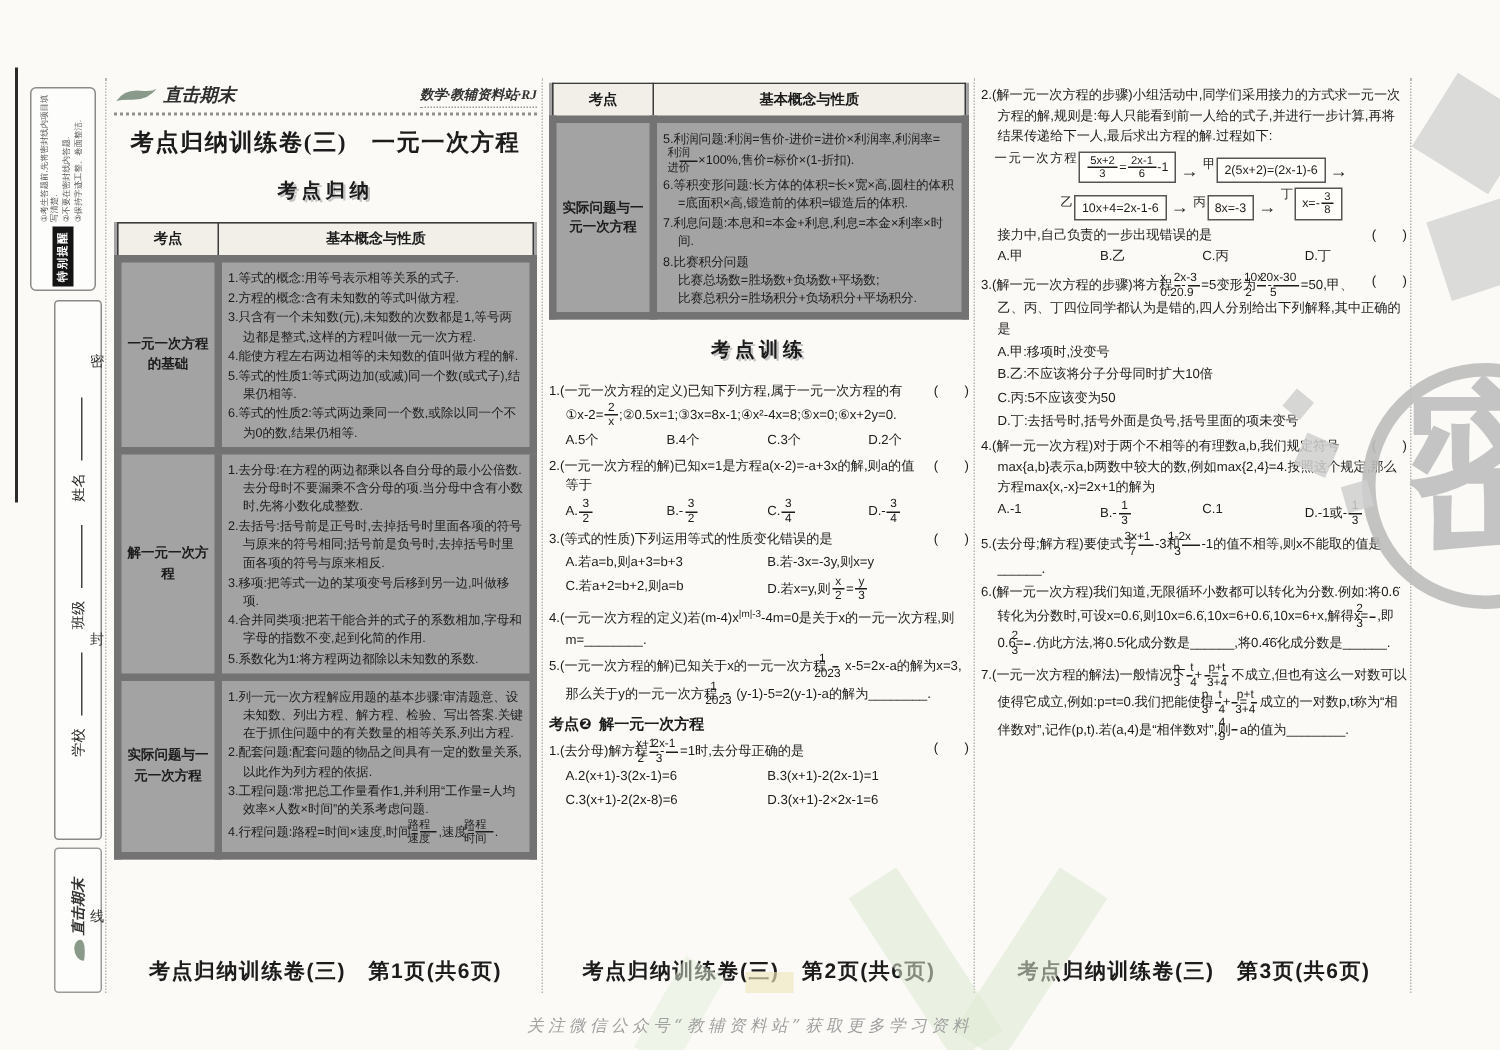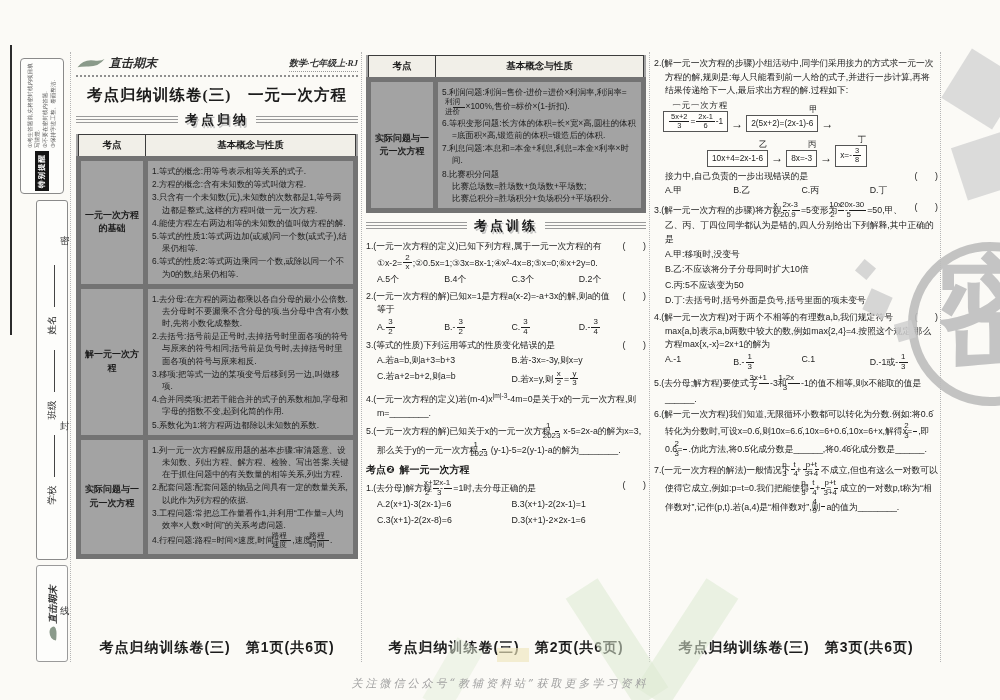--- a/index.html
+++ b/index.html
@@ -32,21 +32,21 @@
   .p2{left:366px;width:280px;}
   .p3{left:654px;width:284px;}
 
   .p-head{display:flex;justify-content:space-between;align-items:flex-end;border-bottom:2px dotted #8f8f8f;padding-bottom:3px;}
   .logo{display:flex;align-items:center;gap:3px;}
   .logo-text{font-family:"Liberation Serif","DejaVu Serif",serif;font-style:italic;font-weight:bold;font-size:12px;color:#2e2e2e;}
   .edition{font-family:"Liberation Serif","DejaVu Serif",serif;font-style:italic;font-weight:bold;font-size:9px;color:#333;border-bottom:1px dotted #999;padding-bottom:1px;}
 
   .title{text-align:center;font-family:Liberation Serif, serif;font-weight:bold;font-size:15.5px;letter-spacing:1px;margin:8px 0 5px;}
 
-  .banner{display:flex;align-items:center;gap:7px;margin:4px 0 5px;}
+  .banner{display:flex;align-items:center;gap:7px;margin:4px 0 5px;flex-direction:column;}
   .banner .bl{flex:1;height:9px;background:repeating-linear-gradient(to bottom,#9a9a9a 0 1px,transparent 1px 3px);}
   .banner .bt{font-size:13px;font-weight:bold;letter-spacing:3px;text-shadow:1.5px 1.5px 0 #c3c3c3;}
 
   .kp-table{width:100%;border-collapse:collapse;border:1.6px solid #2a2a2a;font-size:8.4px;background:#a3a3a3;}
   .kp-table th{border:1px solid #3c3c3c;padding:4px 3px;font-size:9.5px;font-weight:bold;text-align:center;background:#f1efe8;}
   .kp-table td{border:5px solid #737373;padding:3px 4px;vertical-align:middle;}
   td.topic{width:54px;text-align:center;font-weight:bold;font-size:9px;line-height:1.5;}
   .item{padding-left:10px;text-indent:-10px;line-height:1.45;margin:1px 0;}
 
   .p-foot{position:absolute;bottom:8px;left:0;right:0;text-align:center;font-weight:bold;font-size:14px;letter-spacing:1px;}
@@ -65,21 +65,21 @@
   .opt{margin:1px 0;box-sizing:border-box;padding-right:4px;}
 
   .frac{display:inline-flex;flex-direction:column;align-items:center;vertical-align:middle;margin:0 1px;line-height:1.1;font-size:0.9em;}
   .frac .fn{padding:0 2px;border-bottom:1px solid currentColor;}
   .frac .fd{padding:0 2px;}
   sup{font-size:0.75em;}
 
   .flow{margin:3px 0 3px 8px;font-size:8.3px;}
   .frow{display:flex;align-items:flex-end;margin:3px 0;}
   .frow.r2{margin-left:44px;}
-  .fcell{display:flex;flex-direction:column;align-items:flex-end;margin:0 1px;}
+  .fcell{display:flex;flex-direction:row;align-items:flex-start;margin:0 1px;}
   .flabel{font-size:8.3px;letter-spacing:1px;line-height:1.2;}
   .fbox{border:1px solid #555;padding:1px 4px;white-space:nowrap;background:#fffefb;}
   .farrow{font-size:12px;margin:0 2px;line-height:1.3;}
 
   
   .stamp-circle{position:absolute;left:908px;top:242px;width:146px;height:146px;border:9px solid #bdbdbd;border-radius:50%;opacity:.9;}
   .stamp-char{position:absolute;left:936px;top:248px;font-size:118px;line-height:1.1;color:#c4c4c4;font-weight:bold;font-family:"Liberation Serif","DejaVu Serif",serif;}
   .confetti{position:absolute;background:#cfcfcf;opacity:.85;}
   .corner-shape{position:absolute;background:#d7d7d7;opacity:.9;}
 
@@ -131,21 +131,21 @@
   <div class="vsep" style="left:940px"></div>
 
   <div class="page p1">
     <div class="p-head">
       <div class="logo">
         <svg width="30" height="13" viewBox="0 0 40 16">
             <path d="M2 13 Q10 2 24 4 Q34 5 38 2 Q30 13 14 12 Q6 12 2 13 Z" fill="#8a9a8a"></path>
           </svg>
         <span class="logo-text">直击期末</span>
       </div>
-      <span class="edition">数学·七年级上·RJ</span>
+      <span class="edition">数学·教辅资料站·RJ</span>
     </div>
     <div class="title">考点归纳训练卷(三)　一元一次方程</div>
     <div class="banner">
       <span class="bl"></span>
       <span class="bt">考点归纳</span>
       <span class="bl"></span>
     </div>
     <table class="kp-table">
       <thead>
         <tr>

